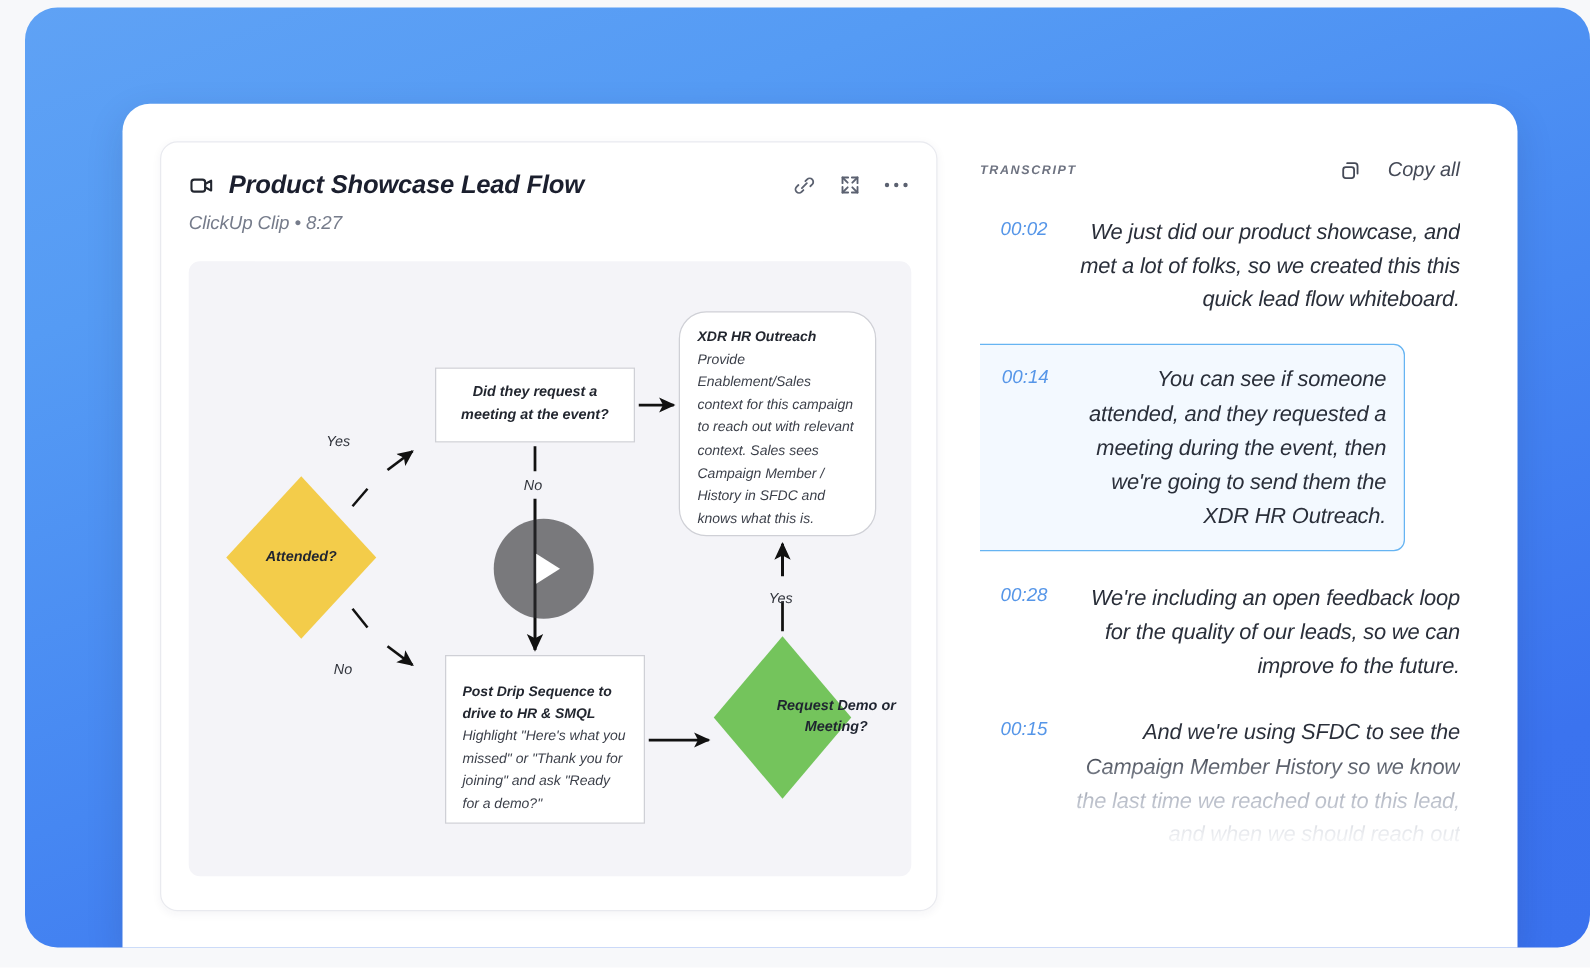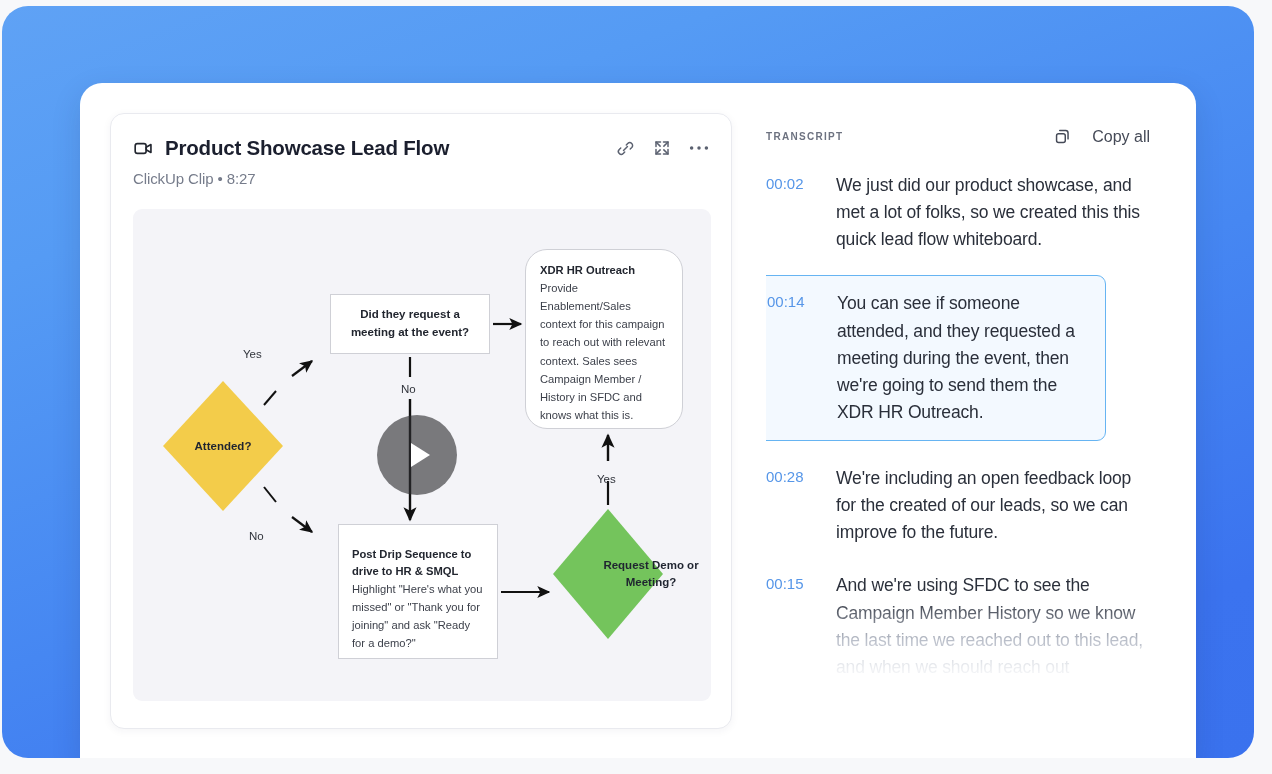--- a/index.html
+++ b/index.html
@@ -6,25 +6,26 @@
   html,body{ width:1272px; height:774px; overflow:hidden; }
   body{
     font-family:"Liberation Sans", sans-serif;
     background:#f7f8fa;
   }
 
   
   #app-root{ position:relative; width:1272px; height:774px; }
 
   #blue-frame{
-    position:absolute; left:2px; top:6px;
+    position:absolute; left:20px; top:6px;
     width:1252px; height:752px;
     border-radius:26px;
     background:linear-gradient(160deg,#5fa2f5 0%,#559bf4 22%,#4687f2 55%,#3b73ef 85%,#3a72ee 100%);
     overflow:hidden;
+    font-style:italic;
   }
 
   
   #window-card{
     position:absolute; left:78px; top:77px;
     width:1116px; height:676px;
     background:#ffffff;
     border-radius:22px 22px 0 0;
     box-shadow:0 10px 30px rgba(20,30,60,.13);
     overflow:hidden;
@@ -147,20 +148,21 @@
   }
   #copy-all{
     display:flex; align-items:center; gap:20px;
     font-size:16px; color:#454a57; cursor:pointer;
   }
 
   #transcript-list{
     position:relative; height:556px; overflow:hidden;
     -webkit-mask-image:linear-gradient(to bottom,#000 0,#000 86%,rgba(0,0,0,0) 99%);
             mask-image:linear-gradient(to bottom,#000 0,#000 86%,rgba(0,0,0,0) 99%);
+            text-align:right;
   }
   .t-row{
     display:flex; gap:16px;
     padding:4px 0 22px 0;
   }
   .t-row.active{
     background:#f3f9ff;
     border:1px solid #66b4f2;
     border-radius:9px;
     padding:14px 14px 14px 12px;
@@ -310,21 +312,21 @@
             <div class="t-row">
               <div class="t-time">00:02</div>
               <div class="t-text">We just did our product showcase, and met a lot of folks, so we created this this quick lead flow whiteboard.</div>
             </div>
             <div class="t-row active">
               <div class="t-time">00:14</div>
               <div class="t-text">You can see if someone attended, and they requested a meeting during the event, then we're going to send them the XDR HR Outreach.</div>
             </div>
             <div class="t-row">
               <div class="t-time">00:28</div>
-              <div class="t-text">We're including an open feedback loop for the created of our leads, so we can improve fo the future.</div>
+              <div class="t-text">We're including an open feedback loop for the quality of our leads, so we can improve fo the future.</div>
             </div>
             <div class="t-row fading">
               <div class="t-time">00:15</div>
               <div class="t-text">And we're using SFDC to see the Campaign Member History so we know the last time we reached out to this lead, and when we should reach out</div>
             </div>
           </div>
       </div>
 
     </div>
   </div>

